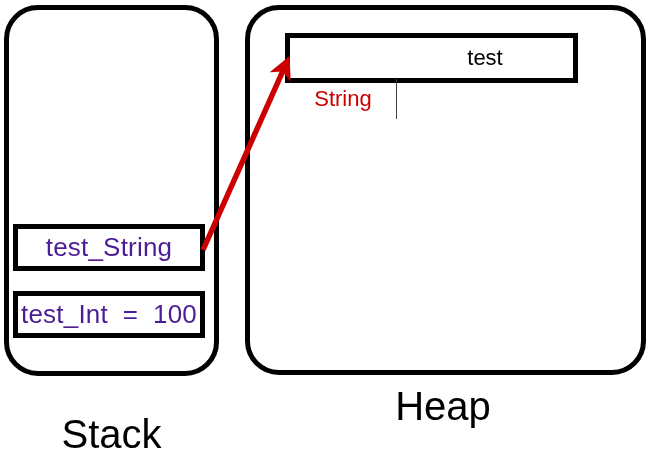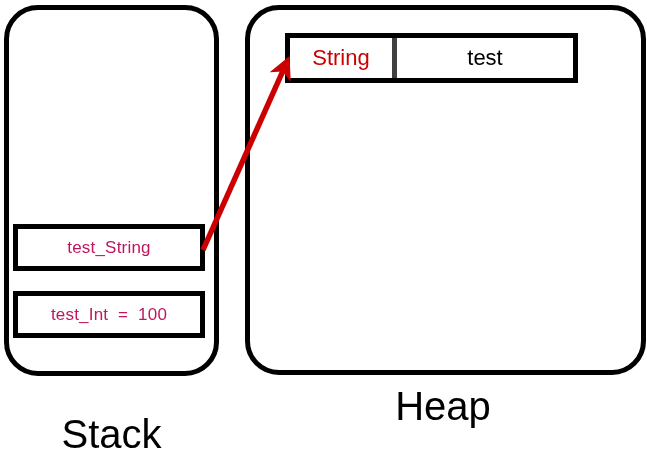--- a/index.html
+++ b/index.html
@@ -64,22 +64,22 @@
   .slot {
     position: absolute;
     box-sizing: border-box;
     border: 5px solid #000000;
     background: #ffffff;
     display: flex;
     align-items: center;
     justify-content: center;
   }
   .slot-text {
-    font-size: 17px;
-    color: #be185d;
+    font-size: 26px;
+    color: #4c1d95;
     white-space: pre;
     letter-spacing: 0.2px;
   }
   #stack-slot-0 {
     left: 13px;
     top: 224px;
     width: 192px;
     height: 47px;
   }
   #stack-slot-1 {
@@ -106,22 +106,23 @@
     box-sizing: border-box;
     display: flex;
     align-items: center;
     justify-content: center;
     font-size: 22px;
     white-space: nowrap;
   }
   #heap-cell-type {
     width: 107px;
     height: 100%;
-    border-right: 5px solid #404040;
+    border-right: 1px solid #404040;
     color: #CC0000;
+    margin-top: 41px;
   }
   #heap-cell-value {
     flex: 1;
     height: 100%;
     color: #000000;
   }
 
   
   #reference-arrow {
     position: absolute;

